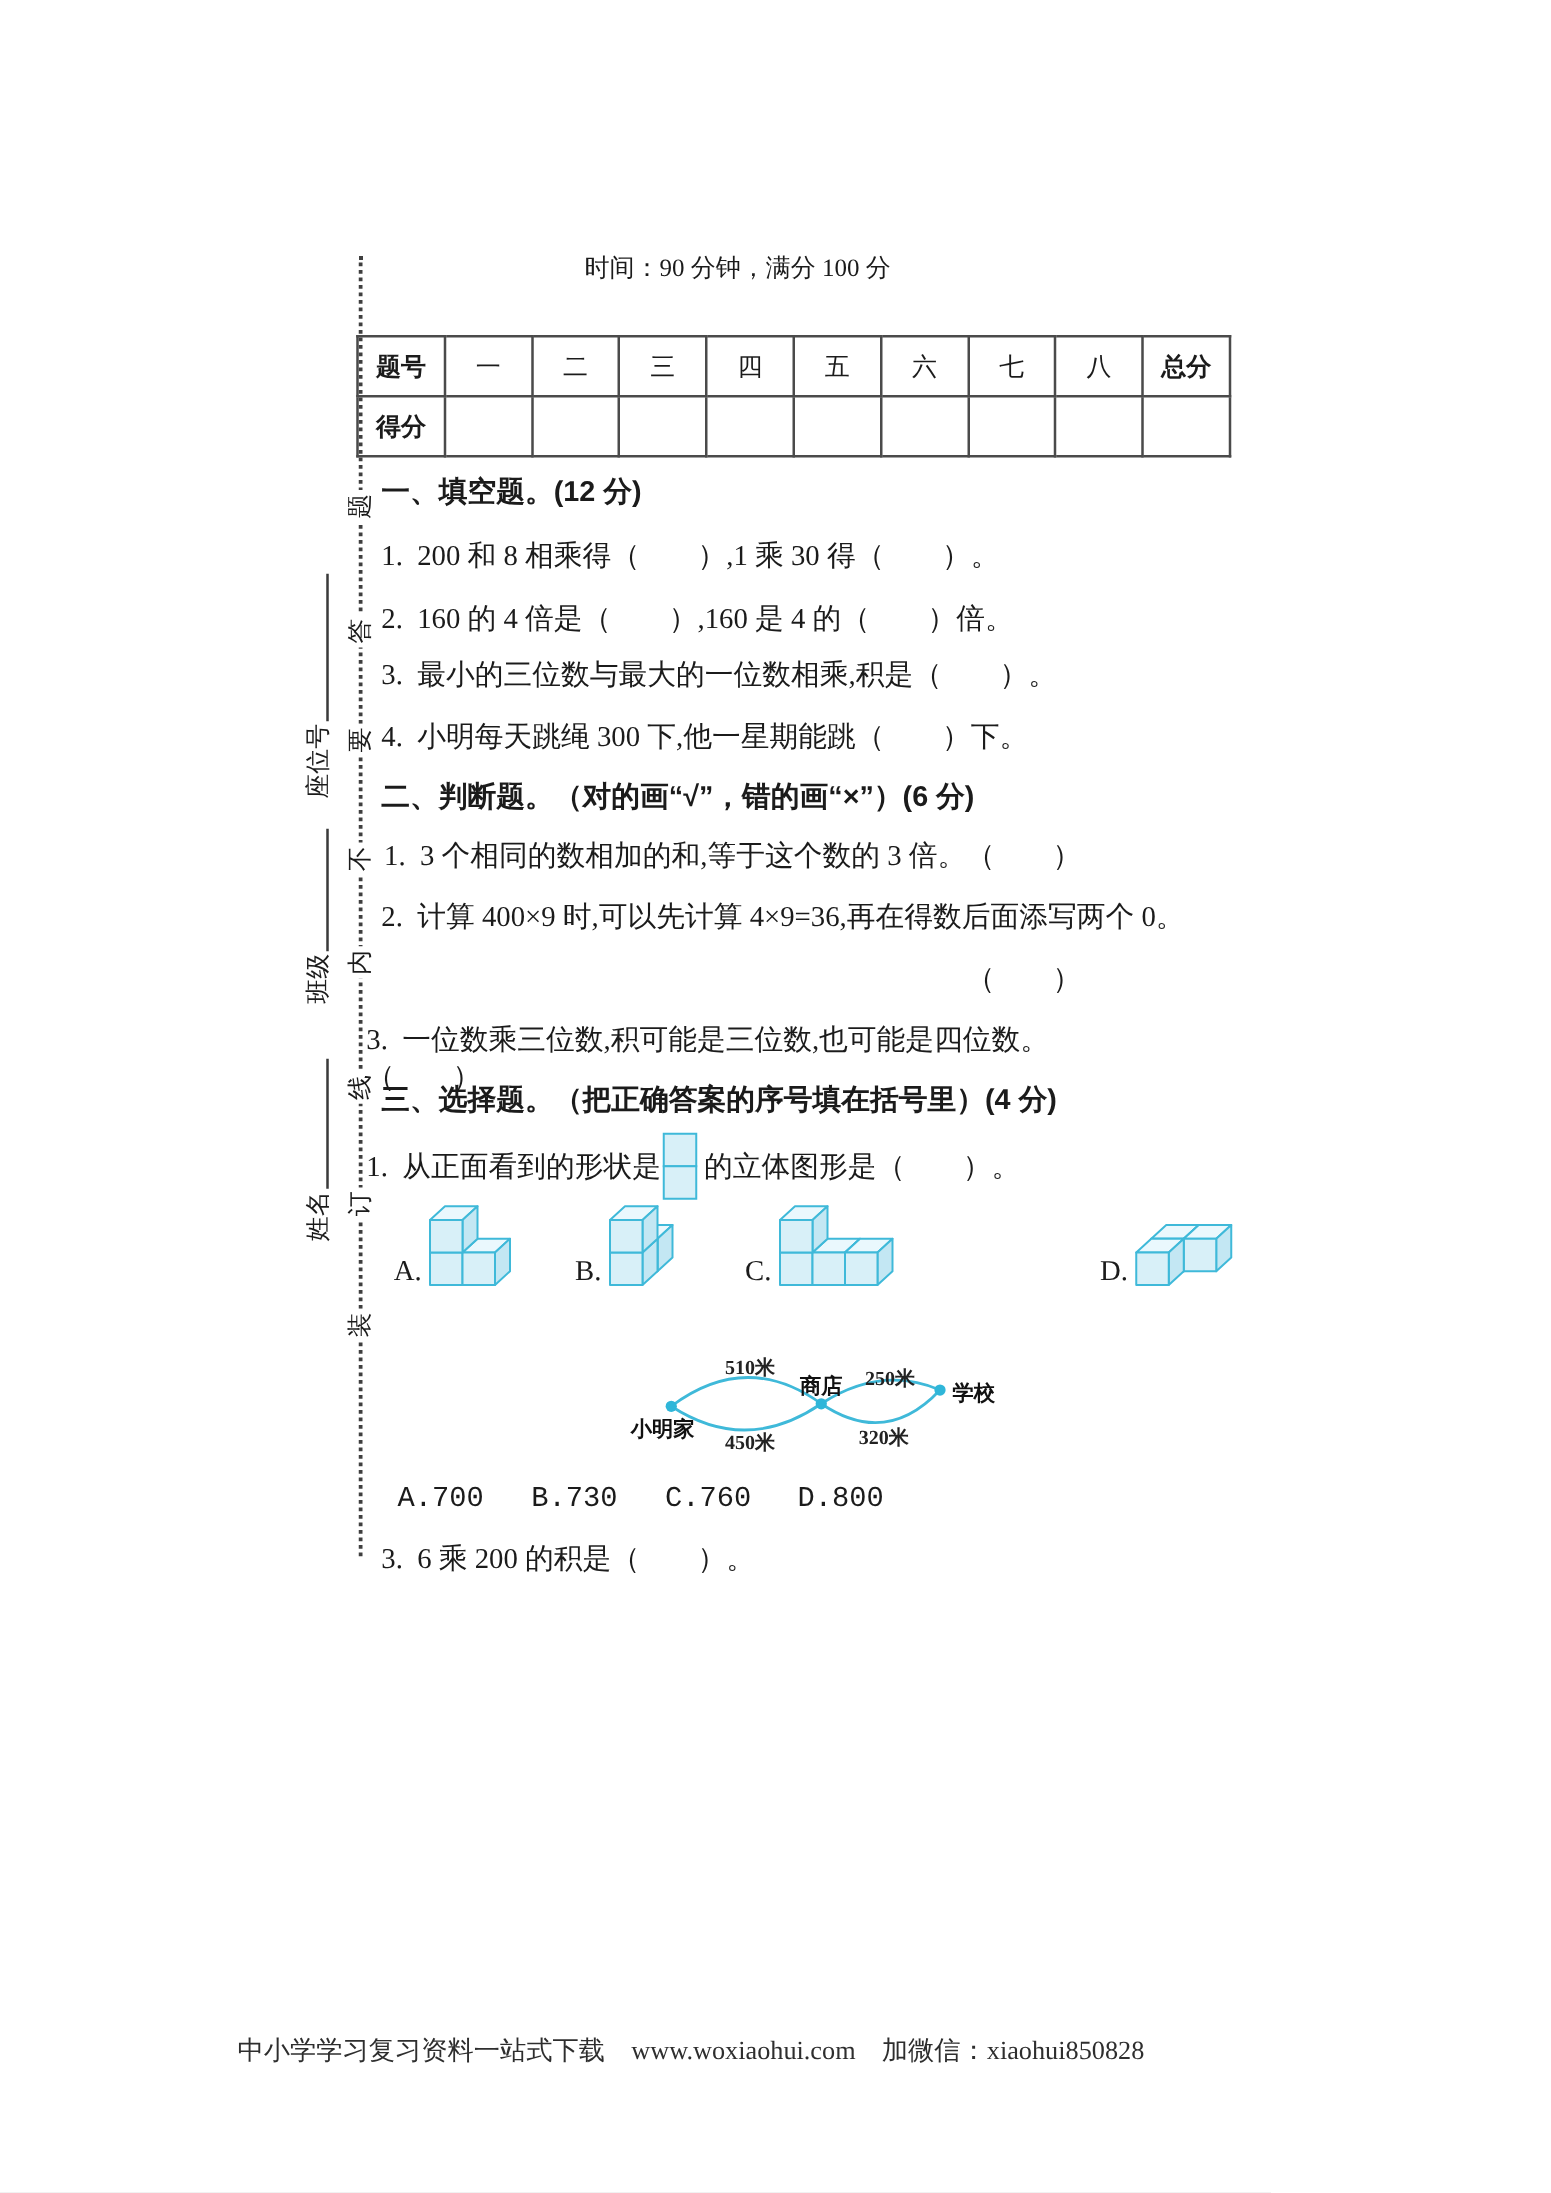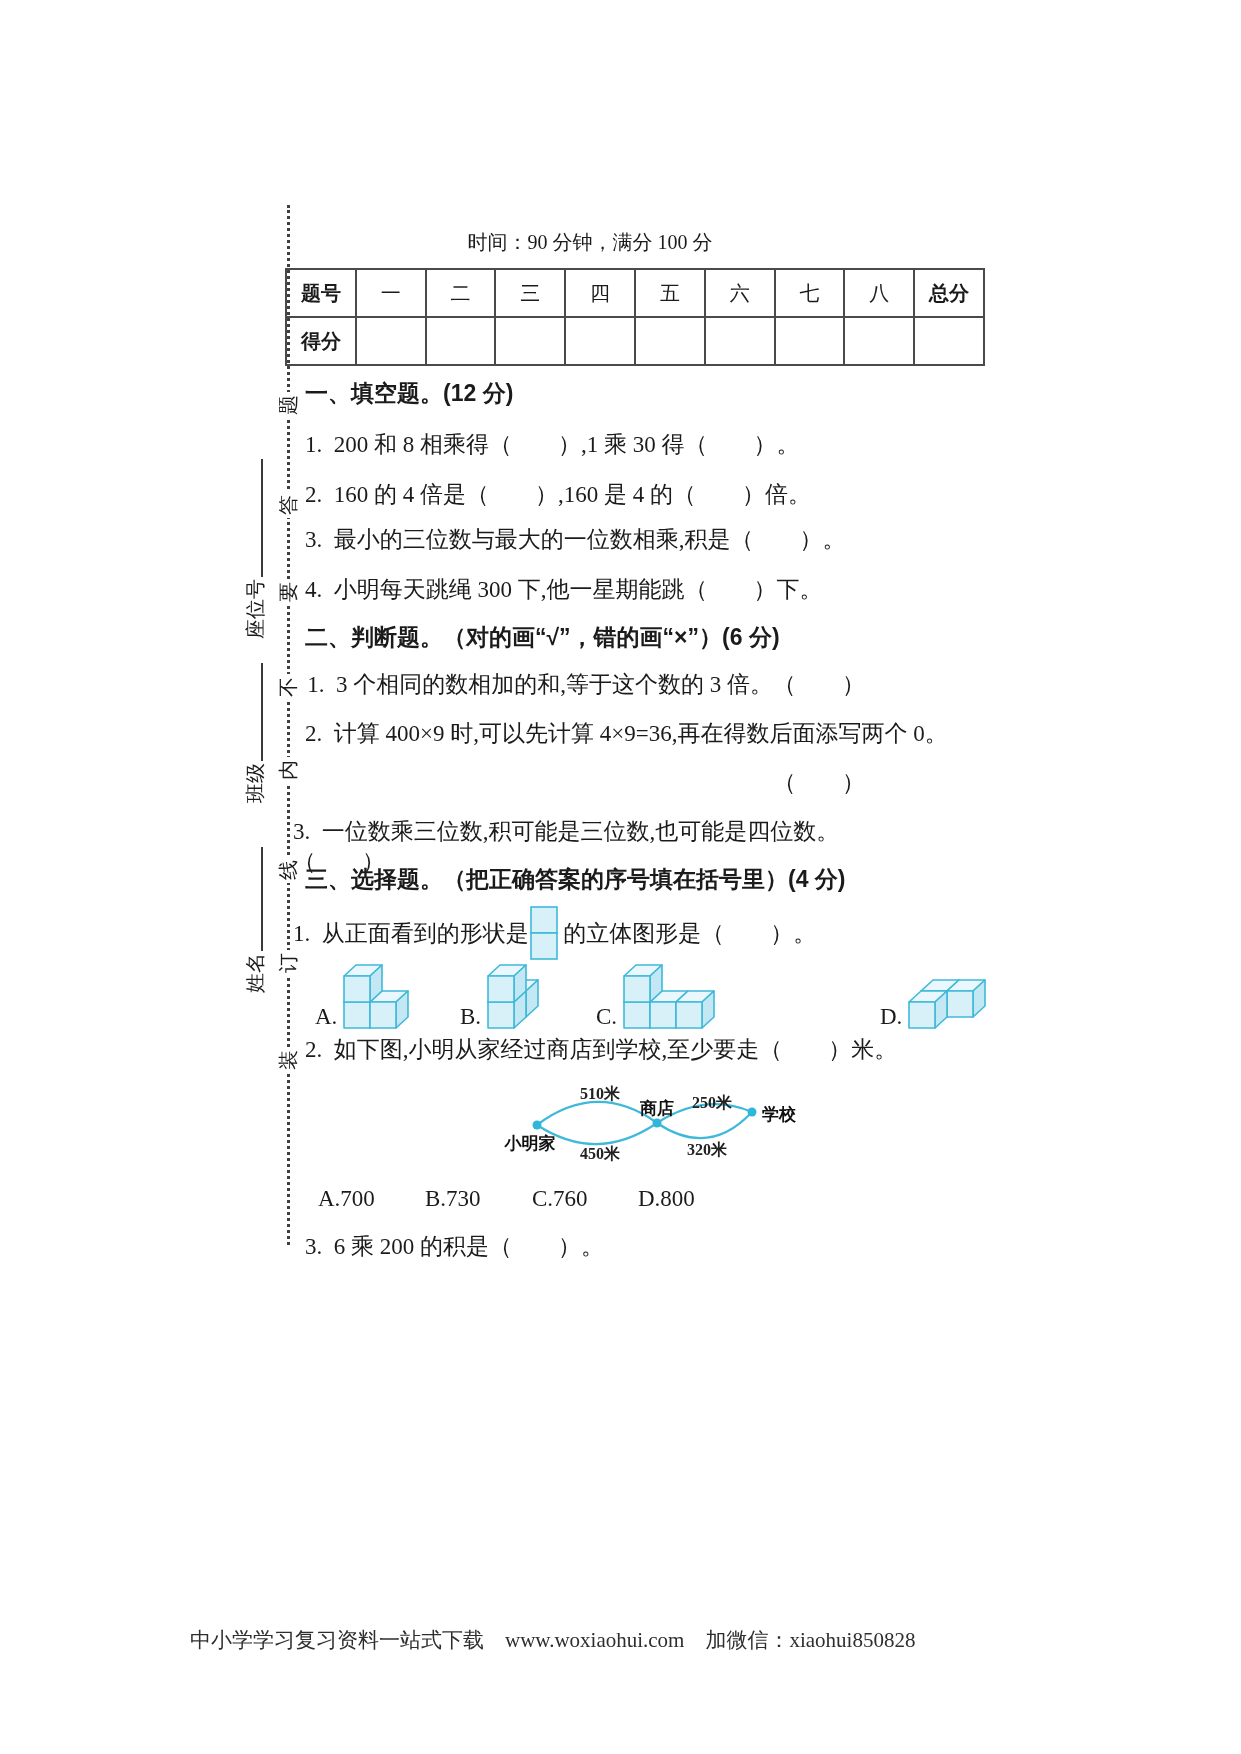--- a/index.html
+++ b/index.html
@@ -8,21 +8,21 @@
     background:#ffffff;overflow:hidden;
     font-family:"Liberation Serif","DejaVu Serif",serif;color:#1b1b1b;
   }
   .abs{position:absolute;}
   .line{position:absolute;left:293px;white-space:pre;font-size:23px;line-height:30px;margin-left:12px;}
   .heading{font-family:"Liberation Sans","DejaVu Sans",sans-serif;font-weight:700;font-size:23px;}
   .title{
     position:absolute;left:240px;top:180px;width:700px;text-align:center;
     font-family:"Liberation Sans","DejaVu Sans",sans-serif;font-weight:700;font-size:28px;letter-spacing:1px;
   }
-  .subtitle{position:absolute;left:240px;top:229px;width:700px;text-align:center;font-size:20px;white-space:pre;}
+  .subtitle{position:absolute;left:240px;top:201px;width:700px;text-align:center;font-size:20px;white-space:pre;}
   
   table.score{position:absolute;left:285px;top:268px;width:700px;border-collapse:collapse;table-layout:fixed;}
   table.score td{border:2px solid #4a4a4a;height:46px;text-align:center;font-size:20px;padding:0;}
   table.score td.lbl{font-family:"Liberation Sans","DejaVu Sans",sans-serif;font-weight:700;}
   
   .vlabel{position:absolute;height:26px;display:flex;align-items:flex-end;transform:rotate(-90deg);
           font-size:20px;line-height:22px;white-space:nowrap;}
   .vlabel .uline{flex:1;border-bottom:2px solid #3a3a3a;margin:0 0 3px 2px;min-width:80px;}
   .dotline{position:absolute;left:287px;top:205px;height:1040px;width:0;border-left:3px dotted #3f3f3f;}
   .dotchar{position:absolute;left:275px;width:26px;height:24px;text-align:center;background:#ffffff;
@@ -31,21 +31,21 @@
   .jline{position:absolute;left:293px;width:572px;display:flex;justify-content:flex-end;
          white-space:pre;font-size:23px;line-height:30px;}
   .jbracket-line{position:absolute;left:293px;width:572px;text-align:right;white-space:pre;font-size:23px;line-height:30px;}
   
   .q1line{position:absolute;left:293px;top:905px;height:56px;display:flex;align-items:center;
           white-space:pre;font-size:23px;}
   
   .cuberow{position:absolute;left:293px;top:950px;width:740px;height:80px;}
   .cubegroup{position:absolute;bottom:0;display:flex;align-items:flex-end;gap:5px;}
   .cubegroup .clabel{font-size:23px;line-height:26px;}
-  .optspan{position:absolute;top:1186px;white-space:pre;font-size:23px;}
+  .optspan{position:absolute;top:1186px;white-space:pre;font-size:23px;font-family:Liberation Mono, monospace;}
   .footer{position:absolute;left:190px;top:1626px;font-size:21px;color:#2e2e2e;white-space:pre;}
   svg{display:block;}
 </style>
 </head>
 <body>
 
 <div class="page">
 
   <div class="vlabel" style="left:163px;top:536px;width:180px;">
     <span>座位号</span>
@@ -195,21 +195,20 @@
             <polygon points="66,13 78,2 78,28 66,39" fill="#c3e7f3" stroke="#3fb9d9" stroke-width="1.6" stroke-linejoin="round"></polygon>
             <rect x="40" y="13" width="26" height="26" fill="#d8f0f8" stroke="#3fb9d9" stroke-width="1.6" stroke-linejoin="round"></rect>
             <polygon points="2,24 14,13 40,13 28,24" fill="#eaf8fd" stroke="#3fb9d9" stroke-width="1.6" stroke-linejoin="round"></polygon>
             <polygon points="28,24 40,13 40,39 28,50" fill="#c3e7f3" stroke="#3fb9d9" stroke-width="1.6" stroke-linejoin="round"></polygon>
             <rect x="2" y="24" width="26" height="26" fill="#d8f0f8" stroke="#3fb9d9" stroke-width="1.6" stroke-linejoin="round"></rect>
           </svg>
         </span>
     </div>
   </div>
 
-  <div class="line" style="top:1035px;">2.  如下图,小明从家经过商店到学校,至少要走（　　）米。</div>
 
   <div class="abs" style="left:460px;top:1072px;">
     <svg width="360" height="98" viewBox="0 0 360 98" font-family="Liberation Serif, DejaVu Serif, serif">
       <path d="M77,53 Q137,8 197,51" fill="none" stroke="#3fb9d9" stroke-width="2.2"></path>
       <path d="M77,53 Q137,92 197,51" fill="none" stroke="#3fb9d9" stroke-width="2.2"></path>
       <path d="M197,51 Q245,20 292,40" fill="none" stroke="#3fb9d9" stroke-width="2.2"></path>
       <path d="M197,51 Q249,86 292,40" fill="none" stroke="#3fb9d9" stroke-width="2.2"></path>
       <circle cx="77" cy="53" r="4.5" fill="#2fb6d9"></circle>
       <circle cx="197" cy="51" r="4.5" fill="#2fb6d9"></circle>
       <circle cx="292" cy="40" r="4.5" fill="#2fb6d9"></circle>

